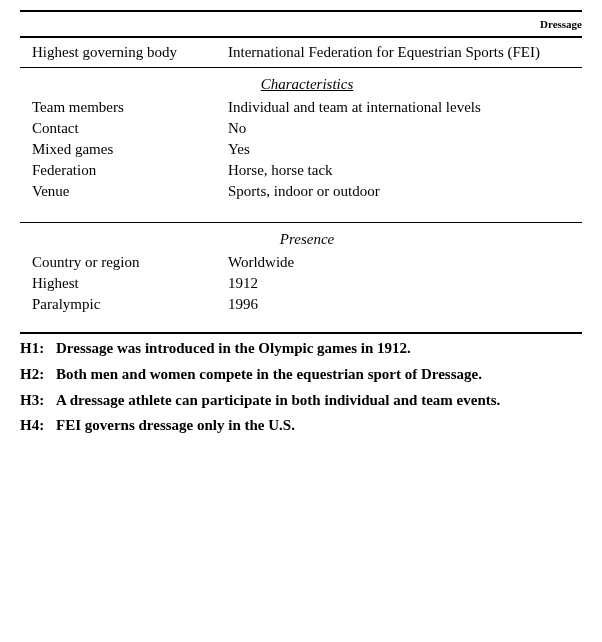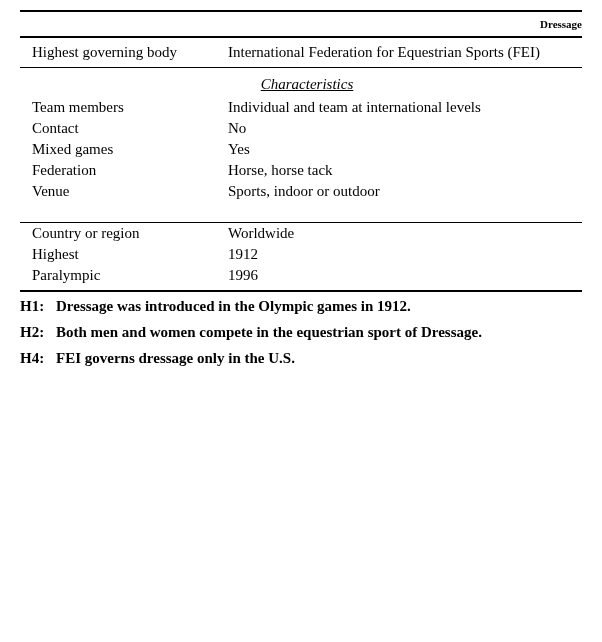--- a/index.html
+++ b/index.html
@@ -65,21 +65,21 @@
 
     .section-end {
       border-bottom: 1.5px solid #000;
     }
 
     .section-end td {
       padding-bottom: 22px;
     }
 
     .last-row td {
-      padding-bottom: 6px;
+      padding-bottom: 19px;
       border-bottom: 2px solid #000;
     }
 
     .hypotheses {
       margin-top: 4px;
     }
 
     .hypothesis-item {
       display: flex;
       margin-bottom: 4px;
@@ -127,20 +127,23 @@
       </tr>
       <tr>
         <td>Federation</td>
         <td>Horse, horse tack</td>
       </tr>
       <tr class="section-end">
         <td>Venue</td>
         <td>Sports, indoor or outdoor</td>
       </tr>
 
+      <tr class="section-header">
+        <td colspan="2">Presence</td>
+      </tr>
 
       <tr>
         <td>Country or region</td>
         <td>Worldwide</td>
       </tr>
       <tr>
         <td>Highest</td>
         <td>1912</td>
       </tr>
       <tr class="last-row">
@@ -154,16 +157,20 @@
 <div class="hypotheses">
   <div class="hypothesis-item">
     <span class="hypothesis-label">H1:</span>
     <span class="hypothesis-text">Dressage was introduced in the Olympic games in 1912.</span>
   </div>
   <div class="hypothesis-item">
     <span class="hypothesis-label">H2:</span>
     <span class="hypothesis-text">Both men and women compete in the equestrian sport of Dressage.</span>
   </div>
   <div class="hypothesis-item">
+    <span class="hypothesis-label">H3:</span>
+    <span class="hypothesis-text">A dressage athlete can participate in both individual and team events.</span>
+  </div>
+  <div class="hypothesis-item">
     <span class="hypothesis-label">H4:</span>
     <span class="hypothesis-text">FEI governs dressage only in the U.S.</span>
   </div>
 </div>
 
 </body></html>

